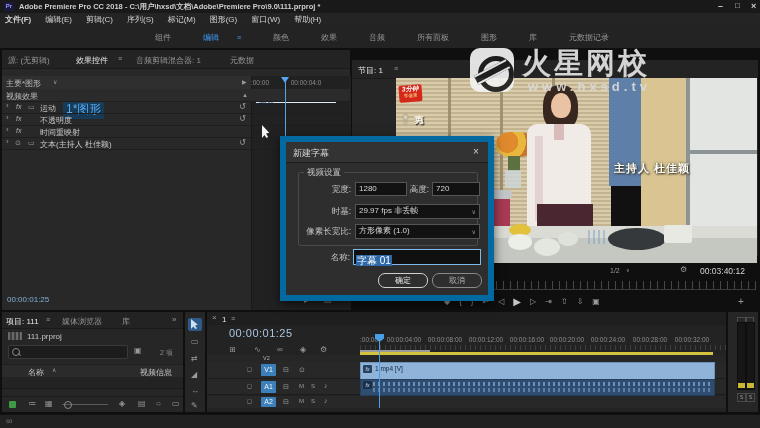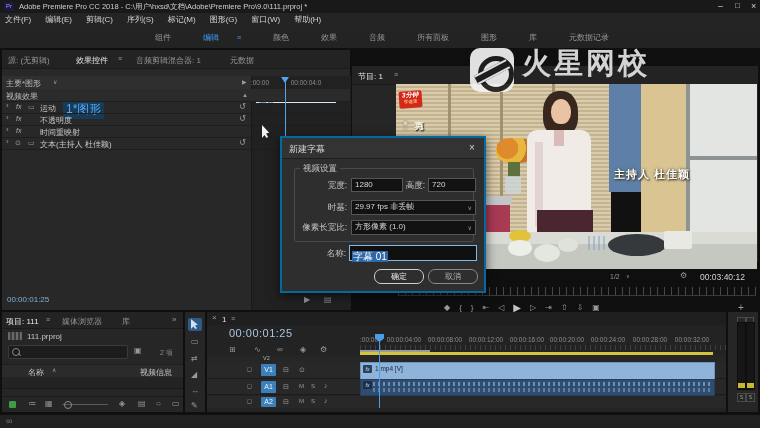--- a/index.html
+++ b/index.html
@@ -26,30 +26,30 @@
           filter:drop-shadow(0 0 1px #000);z-index:70;}
   .seltool{width:8px;height:10px;background:#cfe2f4;clip-path:polygon(0 0,0 100%,30% 75%,55% 100%,75% 92%,50% 64%,85% 58%);}
   .mag{width:6px;height:6px;border:1px solid #8a8a8a;border-radius:50%;position:relative;}
   .mag:after{content:"";position:absolute;left:5px;top:5px;width:3px;height:1px;background:#8a8a8a;transform:rotate(45deg);}
 </style>
 </head>
 <body>
 
 <div class="stage">
 
-  <div class="p" style="left:0;top:0;width:760px;height:13px;background:#191919;">
+  <div class="p" style="left:0;top:0;width:760px;height:13px;background:#191919;font-weight:bold;">
     <span class="p" style="left:4px;top:2px;width:10px;height:9px;background:#1a1a40;color:#9b9bef;font-size:6px;text-align:center;line-height:9px;border-radius:1px;">Pr</span>
     <span class="p nw" style="left:19px;top:2px;font-size:7.5px;color:#cfcfcf;">Adobe Premiere Pro CC 2018 - C:\用户\hxsd\文档\Adobe\Premiere Pro\9.0\111.prproj *</span>
     <span class="p" style="left:718px;top:1px;font-size:9px;color:#cfcfcf;">–</span>
     <span class="p" style="left:735px;top:1px;font-size:8px;color:#cfcfcf;">□</span>
     <span class="p" style="left:751px;top:1px;font-size:9px;color:#cfcfcf;">×</span>
   </div>
 
   <div class="p" style="left:0;top:13px;width:760px;height:13px;background:#242424;display:flex;align-items:center;gap:14px;padding-left:5px;">
-    <span class="tab" style="color:#d2d2d2;">文件(F)</span>
+    <span class="tab" style="color:#d2d2d2;font-weight:bold;">文件(F)</span>
     <span class="tab" style="color:#d2d2d2;">编辑(E)</span>
     <span class="tab" style="color:#d2d2d2;">剪辑(C)</span>
     <span class="tab" style="color:#d2d2d2;">序列(S)</span>
     <span class="tab" style="color:#d2d2d2;">标记(M)</span>
     <span class="tab" style="color:#d2d2d2;">图形(G)</span>
     <span class="tab" style="color:#d2d2d2;">窗口(W)</span>
     <span class="tab" style="color:#d2d2d2;">帮助(H)</span>
   </div>
 
   <div class="p" style="left:0;top:26px;width:760px;height:22px;background:#232323;">
@@ -123,21 +123,21 @@
     </div>
 
     <div class="p" style="left:283px;top:27px;width:1px;height:60px;background:#55a5ee;"></div>
     <div class="p" style="left:279px;top:27px;width:0;height:0;border-left:4px solid transparent;border-right:4px solid transparent;border-top:6px solid #55a5ee;"></div>
 
     <span class="p" style="left:5px;top:245px;font-size:8px;color:#7fb0d8;">00:00:01:25</span>
     <span class="p ico" style="left:302px;top:246px;">▶</span>
     <span class="p ico" style="left:322px;top:246px;">▤</span>
   </div>
 
-  <div class="panel" style="left:352px;top:66px;width:406px;height:196px;background:#262626;">
+  <div class="panel" style="left:352px;top:60px;width:406px;height:196px;background:#262626;">
     <div class="p" style="left:0;top:0;width:406px;height:18px;background:#232323;border-bottom:1px solid #1a1a1a;">
       <span class="p tab on" style="left:6px;top:5px;">节目: 1</span>
       <span class="p ico" style="left:42px;top:5px;font-size:7px;">≡</span>
     </div>
 
     <div class="p" style="left:44px;top:18px;width:361px;height:185px;background:#111;overflow:hidden;">
       <div class="p" style="left:0;top:0;width:215px;height:150px;background:repeating-linear-gradient(180deg,#d8ccab 0 2px,#c3b391 2px 4px);"></div>
       <div class="p" style="left:52px;top:0;width:3px;height:150px;background:#a1926f;"></div>
       <div class="p" style="left:104px;top:0;width:3px;height:150px;background:#a1926f;"></div>
       <div class="p" style="left:156px;top:0;width:3px;height:150px;background:#a1926f;"></div>
@@ -327,21 +327,21 @@
     <div class="p" style="left:10px;top:71px;width:7px;height:5px;background:#c8b832;"></div>
     <div class="p" style="left:19px;top:71px;width:7px;height:5px;background:#c8b832;"></div>
     <span class="p" style="left:9px;top:81px;width:7px;height:7px;border:1px solid #4a4a4a;color:#9a9a9a;font-size:5.5px;text-align:center;line-height:7px;">S</span>
     <span class="p" style="left:18px;top:81px;width:7px;height:7px;border:1px solid #4a4a4a;color:#9a9a9a;font-size:5.5px;text-align:center;line-height:7px;">S</span>
   </div>
 
   <div class="p" style="left:0;top:414px;width:760px;height:14px;background:#212121;border-top:1px solid #111;">
     <span class="p ico" style="left:6px;top:2px;font-size:9px;color:#7a7a7a;">∞</span>
   </div>
 
-  <div class="p" style="left:280px;top:136px;width:202px;height:153px;background:#2e2e2e;border:2px solid #0369a1;box-shadow:0 3px 10px rgba(0,0,0,.6);z-index:50;">
+  <div class="p" style="left:280px;top:136px;width:202px;height:153px;background:#2e2e2e;border:6px solid #0369a1;box-shadow:0 3px 10px rgba(0,0,0,.6);z-index:50;">
     <div class="p" style="left:0;top:0;width:202px;height:20px;background:#333333;border-bottom:1px solid #1d1d1d;">
       <span class="p" style="left:7px;top:5px;font-size:9px;color:#dcdcdc;">新建字幕</span>
       <span class="p" style="left:187px;top:4px;font-size:10px;color:#cfcfcf;">×</span>
     </div>
     <div class="p" style="left:12px;top:30px;width:178px;height:72px;border:1px solid #4a4a4a;border-radius:2px;">
       <span class="p" style="left:5px;top:-6px;background:#2e2e2e;padding:0 3px;font-size:8.5px;color:#c2c2c2;">视频设置</span>
       <span class="dlbl" style="left:10px;top:11px;width:42px;">宽度:</span>
       <div class="field" style="left:56px;top:9px;width:44px;height:12px;">1280</div>
       <span class="dlbl" style="left:104px;top:11px;width:26px;">高度:</span>
       <div class="field" style="left:133px;top:9px;width:40px;height:12px;">720</div>
@@ -363,17 +363,18 @@
     <span class="pill" style="left:92px;top:131px;width:48px;border:1px solid #cfcfcf;color:#e4e4e4;">确定</span>
     <span class="pill" style="left:146px;top:131px;width:48px;border:1px solid #8a8a8a;color:#b0b0b0;">取消</span>
   </div>
 
   <div class="p" style="left:470px;top:8px;width:290px;height:50px;z-index:60;opacity:.92;margin-top:36px;">
     <div class="p" style="left:0;top:4px;width:44px;height:44px;background:#f2f2f2;border-radius:10px;">
       <div class="p" style="left:8px;top:8px;width:26px;height:26px;border:5px solid #1e1e1e;border-radius:50%;"></div>
       <div class="p" style="left:4px;top:19px;width:36px;height:6px;background:#1e1e1e;border-top:2px solid #f2f2f2;border-bottom:2px solid #f2f2f2;transform:rotate(-28deg);"></div>
     </div>
     <span class="p nw" style="left:52px;top:0px;font-size:29px;font-weight:bold;letter-spacing:3px;color:#e4e4e4;">火星网校</span>
+    <span class="p nw" style="left:58px;top:35px;font-size:13px;font-weight:bold;letter-spacing:4px;color:#dadada;">www.hxsd.tv</span>
   </div>
 
   <div class="cursor" style="left:262px;top:125px;"></div>
 
 </div>
 
 </body></html>

